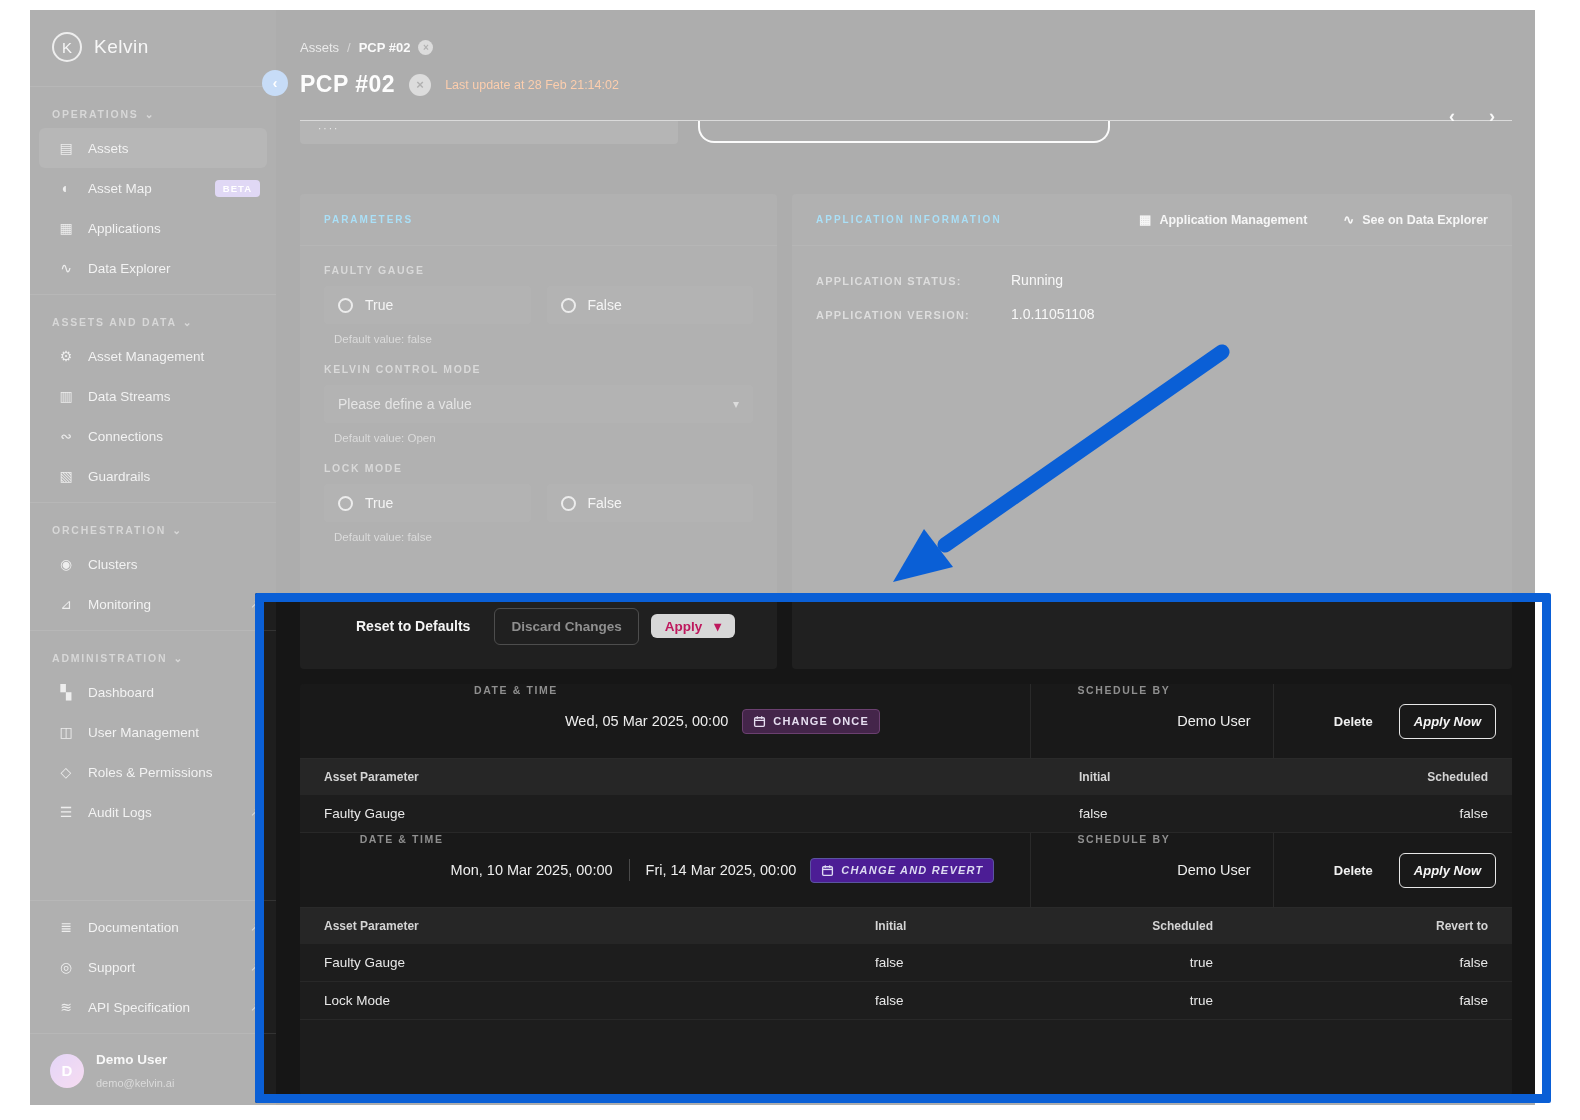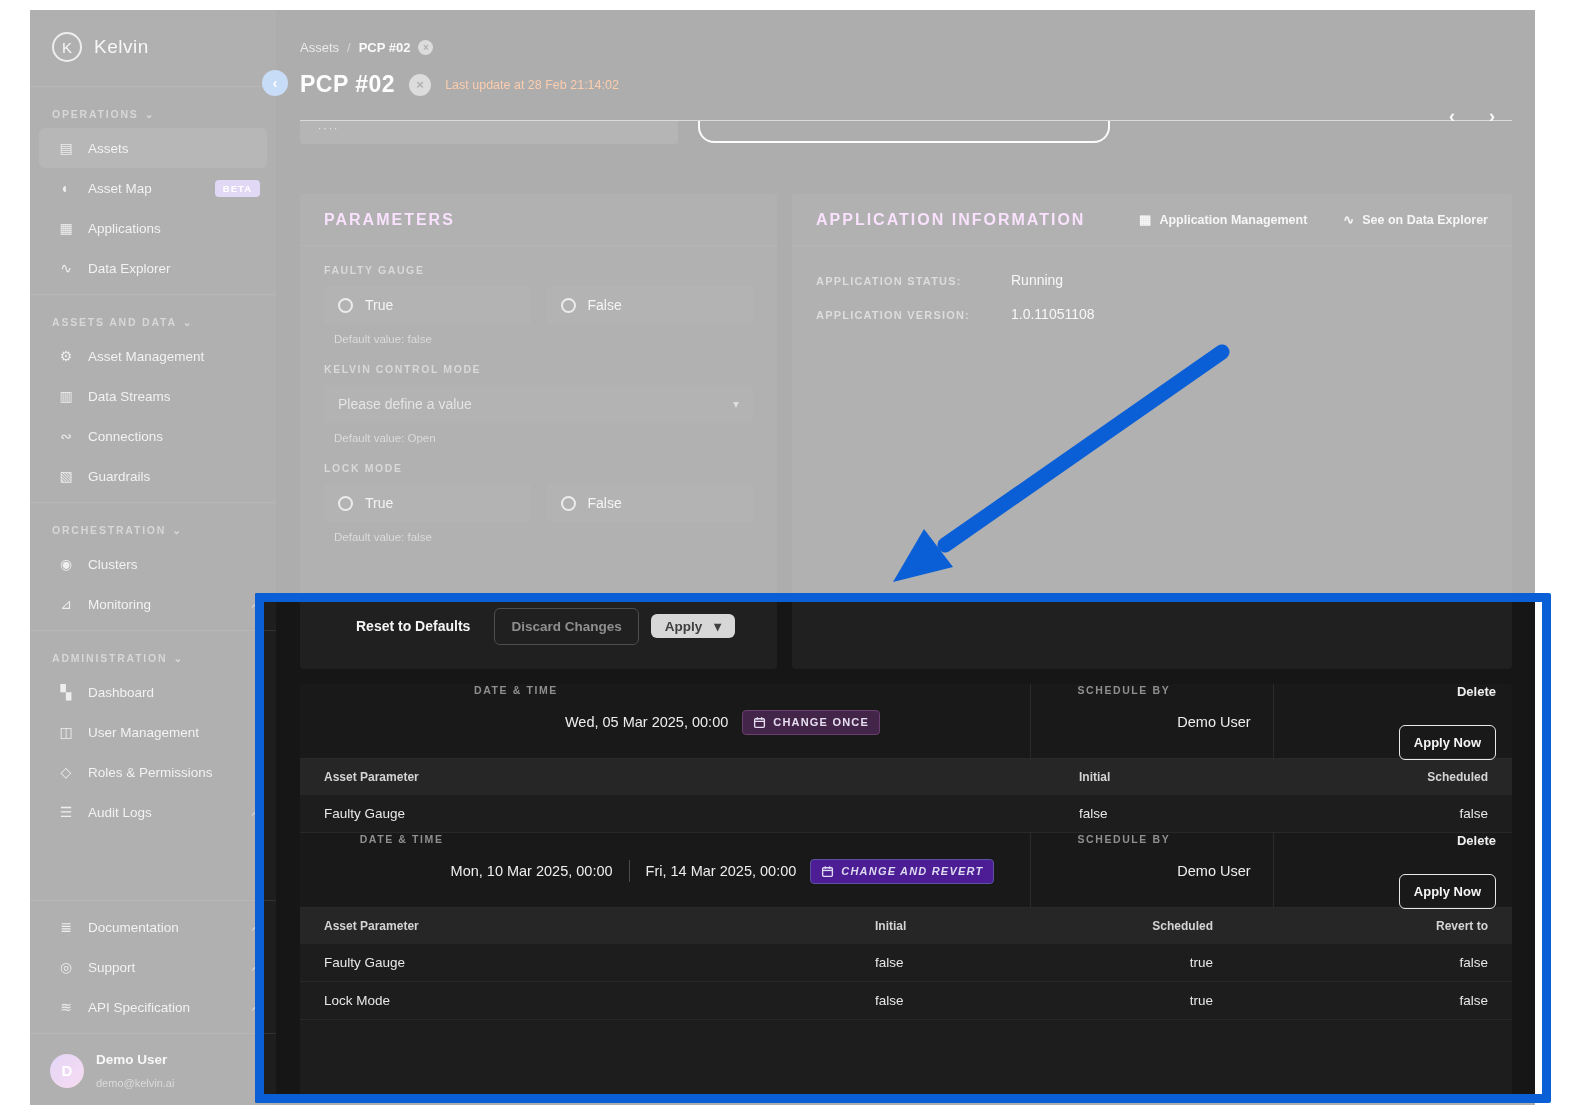--- a/index.html
+++ b/index.html
@@ -41,58 +41,58 @@
 
   .partial-row { margin-top:22px; height:24px; border-top:1px solid rgba(255,255,255,.55); display:flex; }
   .partial-input { width:378px; background:#2b2b2b; border-radius:0 0 4px 4px; font-size:10px; color:#cfcfcf; padding:2px 0 0 18px; letter-spacing:2px; }
   .partial-button { width:412px; margin-left:20px; height:22px; border:2px solid #f2f2f2; border-top:none; border-radius:0 0 16px 16px; }
 
   .panels { display:flex; gap:15px; margin-top:50px; }
   .panel { background:#202020; border-radius:4px; }
   .panel.params { width:477px; height:475px; display:flex; flex-direction:column; }
   .panel.appinfo { flex:1; height:475px; }
   .panel-head { height:52px; display:flex; align-items:center; padding:0 24px; border-bottom:1px solid #2e2e2e; }
-  .panel-title { font-size:16px; font-weight:bold; letter-spacing:2px; color:#f0abfc; }
+  .panel-title { font-size:10px; font-weight:bold; letter-spacing:2px; color:#0ea5e9; }
   .head-links { margin-left:auto; display:flex; gap:36px; }
   .head-link { display:flex; gap:8px; align-items:center; font-size:12.5px; font-weight:bold; color:#e6e6e6; cursor:pointer; }
   .head-link .ic { font-size:13px; }
 
   .param-body { padding:0 24px; display:flex; flex-direction:column; flex:1; }
   .field-label { margin-top:18px; font-size:10.5px; font-weight:bold; letter-spacing:1.6px; color:#949494; }
   .radio-row { display:flex; gap:16px; margin-top:10px; }
   .radio-opt { flex:1; height:38px; background:#272727; border-radius:4px; display:flex; align-items:center; padding-left:14px; gap:12px; font-size:14px; color:#e0e0e0; cursor:pointer; }
   .radio-circ { width:15px; height:15px; border:2px solid #c9c9c9; border-radius:50%; flex-shrink:0; }
   .default-note { margin:9px 0 0 10px; font-size:11.5px; color:#9a9a9a; }
   .select { height:38px; background:#272727; border-radius:4px; margin-top:10px; display:flex; align-items:center; padding:0 14px; font-size:14px; color:#b5b5b5; cursor:pointer; }
   .select .caret { margin-left:auto; color:#9a9a9a; font-size:12px; }
   .actions-row { margin-top:auto; display:flex; align-items:center; padding:0 18px 16px 8px; height:70px; }
   .reset-link { font-size:14px; font-weight:bold; color:#f5f5f5; cursor:pointer; padding-left:24px; }
   .btn-outline { margin-left:auto; border:1px solid #4d4d4d; color:#8f8f8f; font-weight:bold; font-size:13.5px; border-radius:6px; padding:10px 16px; background:transparent; cursor:pointer; }
-  .btn-apply { margin-left:12px; background:#d7d7d7; color:#404040; font-weight:bold; font-size:13.5px; border-radius:6px; padding:4px 14px; display:flex; align-items:center; gap:12px; border:none; cursor:pointer; }
+  .btn-apply { margin-left:12px; background:#d7d7d7; color:#be185d; font-weight:bold; font-size:13.5px; border-radius:6px; padding:4px 14px; display:flex; align-items:center; gap:12px; border:none; cursor:pointer; }
 
   .appinfo-body { padding:8px 24px; }
   .info-row { display:flex; margin-top:18px; align-items:baseline; }
   .info-label { width:195px; font-size:11px; font-weight:bold; letter-spacing:1.2px; color:#9e9e9e; }
   .info-value { font-size:14px; color:#eaeaea; }
 
   
   .schedule { margin-top:15px; background:#1d1d1d; border-radius:4px; height:412px; overflow:hidden; }
   .sched-head { height:50px; display:flex; align-items:center; padding:0 24px; border-bottom:1px solid #2e2e2e; }
   .sched-entry { display:grid; grid-template-columns:1fr 243px 239px; height:75px; border-bottom:1px solid #2a2a2a; background:#191919; }
   .cell { display:flex; flex-direction:row; justify-content:center; gap:7px; padding-left:24px; }
   .cell.bl { border-left:1px solid #2a2a2a; }
   .cell-label { font-size:10.5px; font-weight:bold; letter-spacing:1.6px; color:#8f8f8f; }
   .cell-value-row { display:flex; align-items:center; gap:14px; font-size:14.5px; color:#ededed; }
   .date-sep { width:1px; height:22px; background:#4a4a4a; margin:0 2px; }
   .badge { display:inline-flex; align-items:center; gap:7px; padding:5px 10px; border-radius:4px; font-size:11px; font-weight:bold; letter-spacing:1.2px; color:#e6def0; }
   .badge.once { background:#44254a; border:1px solid #6b4070; }
   .badge.revert { background:#4c1d95; border:1px solid #5a54a0; color:#dddbf2;font-style:italic; }
-  .actions-cell { flex-direction:column; align-items:flex-end; justify-content:flex-end; gap:26px; padding-right:16px; }
+  .actions-cell { flex-direction:row; align-items:center; justify-content:flex-end; gap:26px; padding-right:16px; }
   .delete-btn { font-size:13px; font-weight:bold; color:#f0f0f0; background:none; border:none; cursor:pointer; }
-  .applynow-btn { border:1.5px solid #e8e8e8; border-radius:6px; padding:9px 14px; font-size:13px; font-weight:bold; color:#f5f5f5; background:transparent; cursor:pointer; }
+  .applynow-btn { border:1.5px solid #e8e8e8; border-radius:6px; padding:9px 14px; font-size:13px; font-weight:bold; color:#f5f5f5; background:transparent; cursor:pointer;font-style:italic; }
   .sched-thead { display:grid; height:36px; align-items:center; background:#262626; padding:0 24px; font-size:12px; font-weight:bold; color:#d4d4d4; }
   .sched-row { display:grid; height:38px; align-items:center; padding:0 24px; font-size:13.5px; color:#e8e8e8; border-bottom:1px solid #282828; }
   .t1 { grid-template-columns:755px 120px 1fr; }
   .t2 { grid-template-columns:551px 150px 188px 1fr; }
   .col-r { text-align:right; }
 
   
   .highlight-box { position:absolute; left:255px; top:593px; width:1296px; height:510px; border:9px solid #0a5fd6; border-radius:2px; box-shadow:0 0 0 3000px rgba(255,255,255,.65); z-index:50; pointer-events:none; }
   .arrow-svg { position:absolute; left:0; top:0; z-index:60; pointer-events:none; }
 </style>

